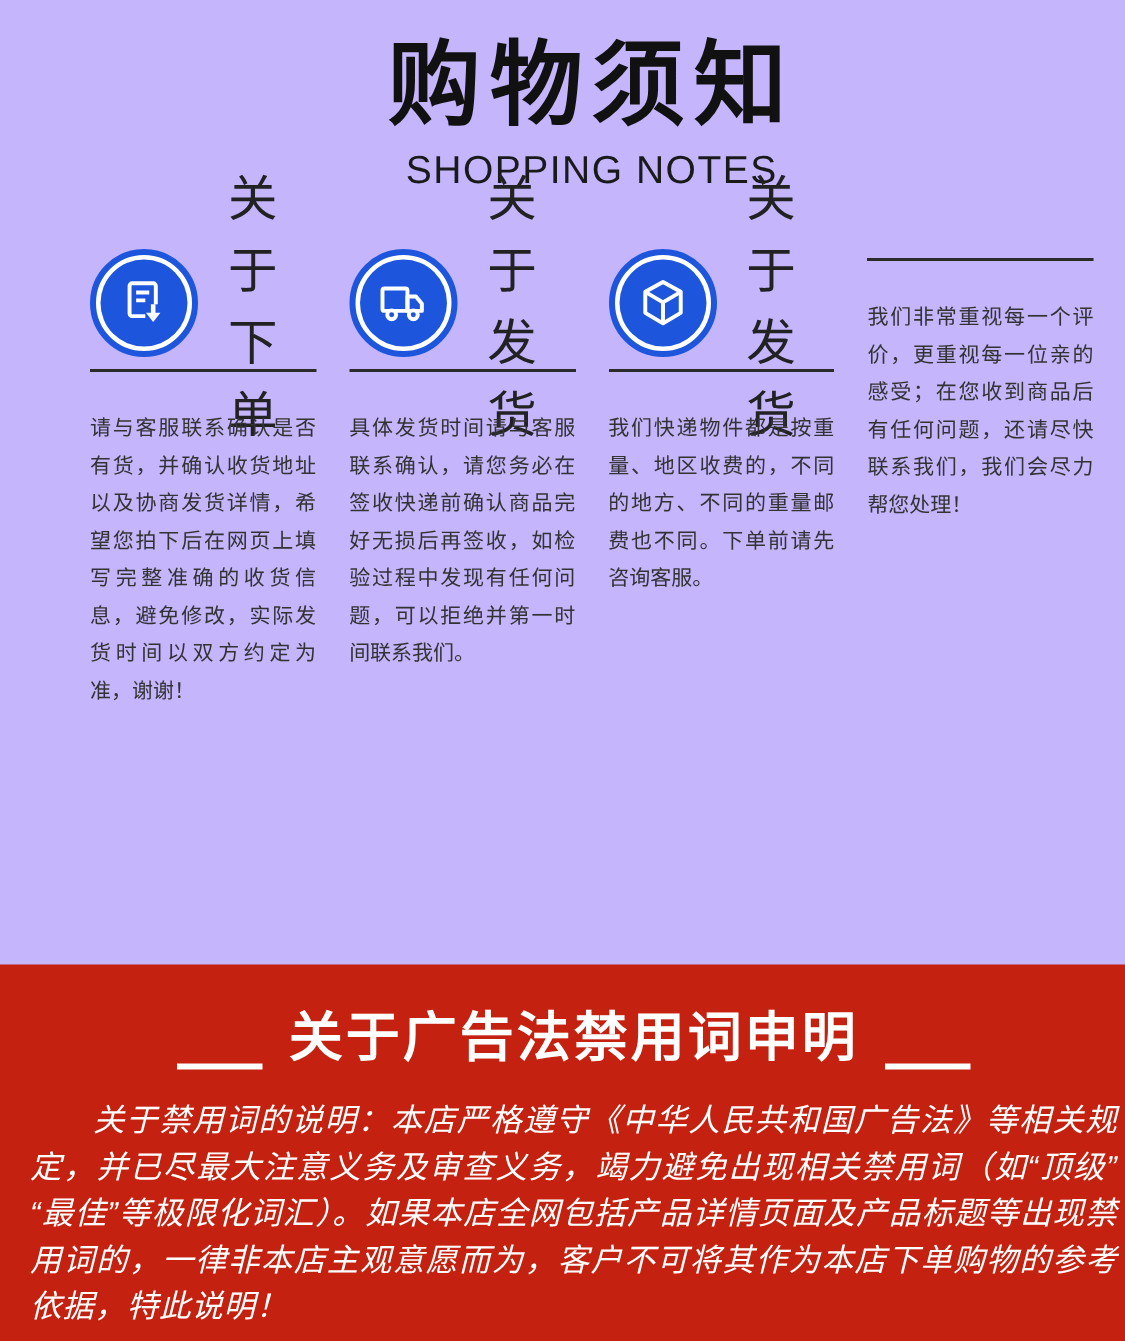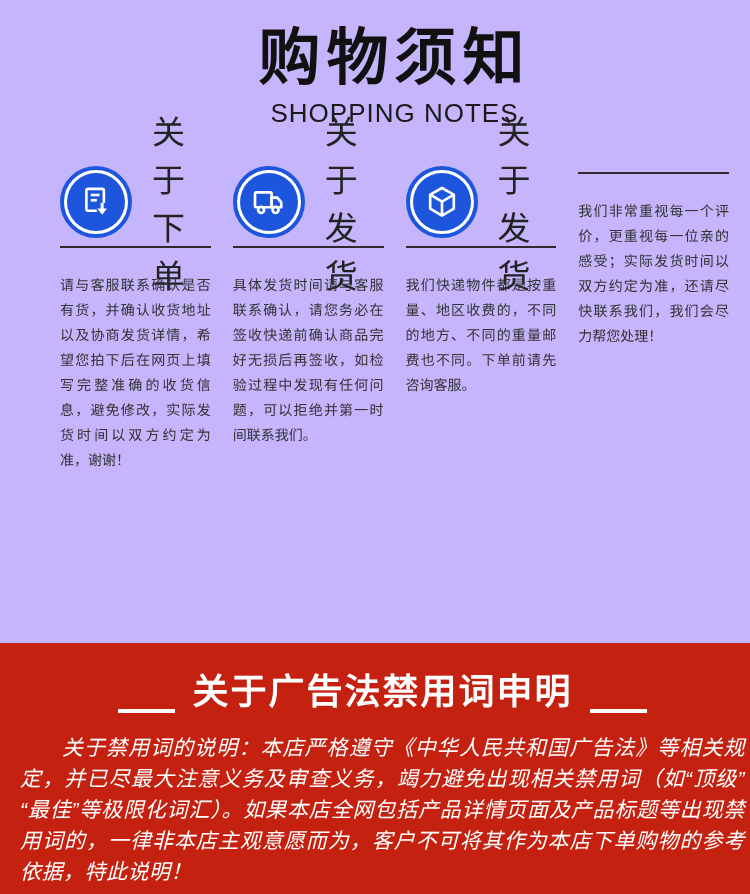--- a/index.html
+++ b/index.html
@@ -184,21 +184,21 @@
           </div>
         </div>
         <div class="section-title">关于发货</div>
       </div>
       <div class="section-divider"></div>
       <div class="section-body">我们快递物件都是按重量、地区收费的，不同的地方、不同的重量邮费也不同。下单前请先咨询客服。</div>
     </div>
 
     <div class="section">
       <div class="section-divider"></div>
-      <div class="section-body">我们非常重视每一个评价，更重视每一位亲的感受；实际发货时间以双方约定为准，还请尽快联系我们，我们会尽力帮您处理！</div>
+      <div class="section-body">我们非常重视每一个评价，更重视每一位亲的感受；在您收到商品后有任何问题，还请尽快联系我们，我们会尽力帮您处理！</div>
     </div>
 
   </div>
 
   <div class="notice">
     <div class="notice-head">
       <div class="notice-dash"></div>
       <div class="notice-title">关于广告法禁用词申明</div>
       <div class="notice-dash"></div>
     </div>

